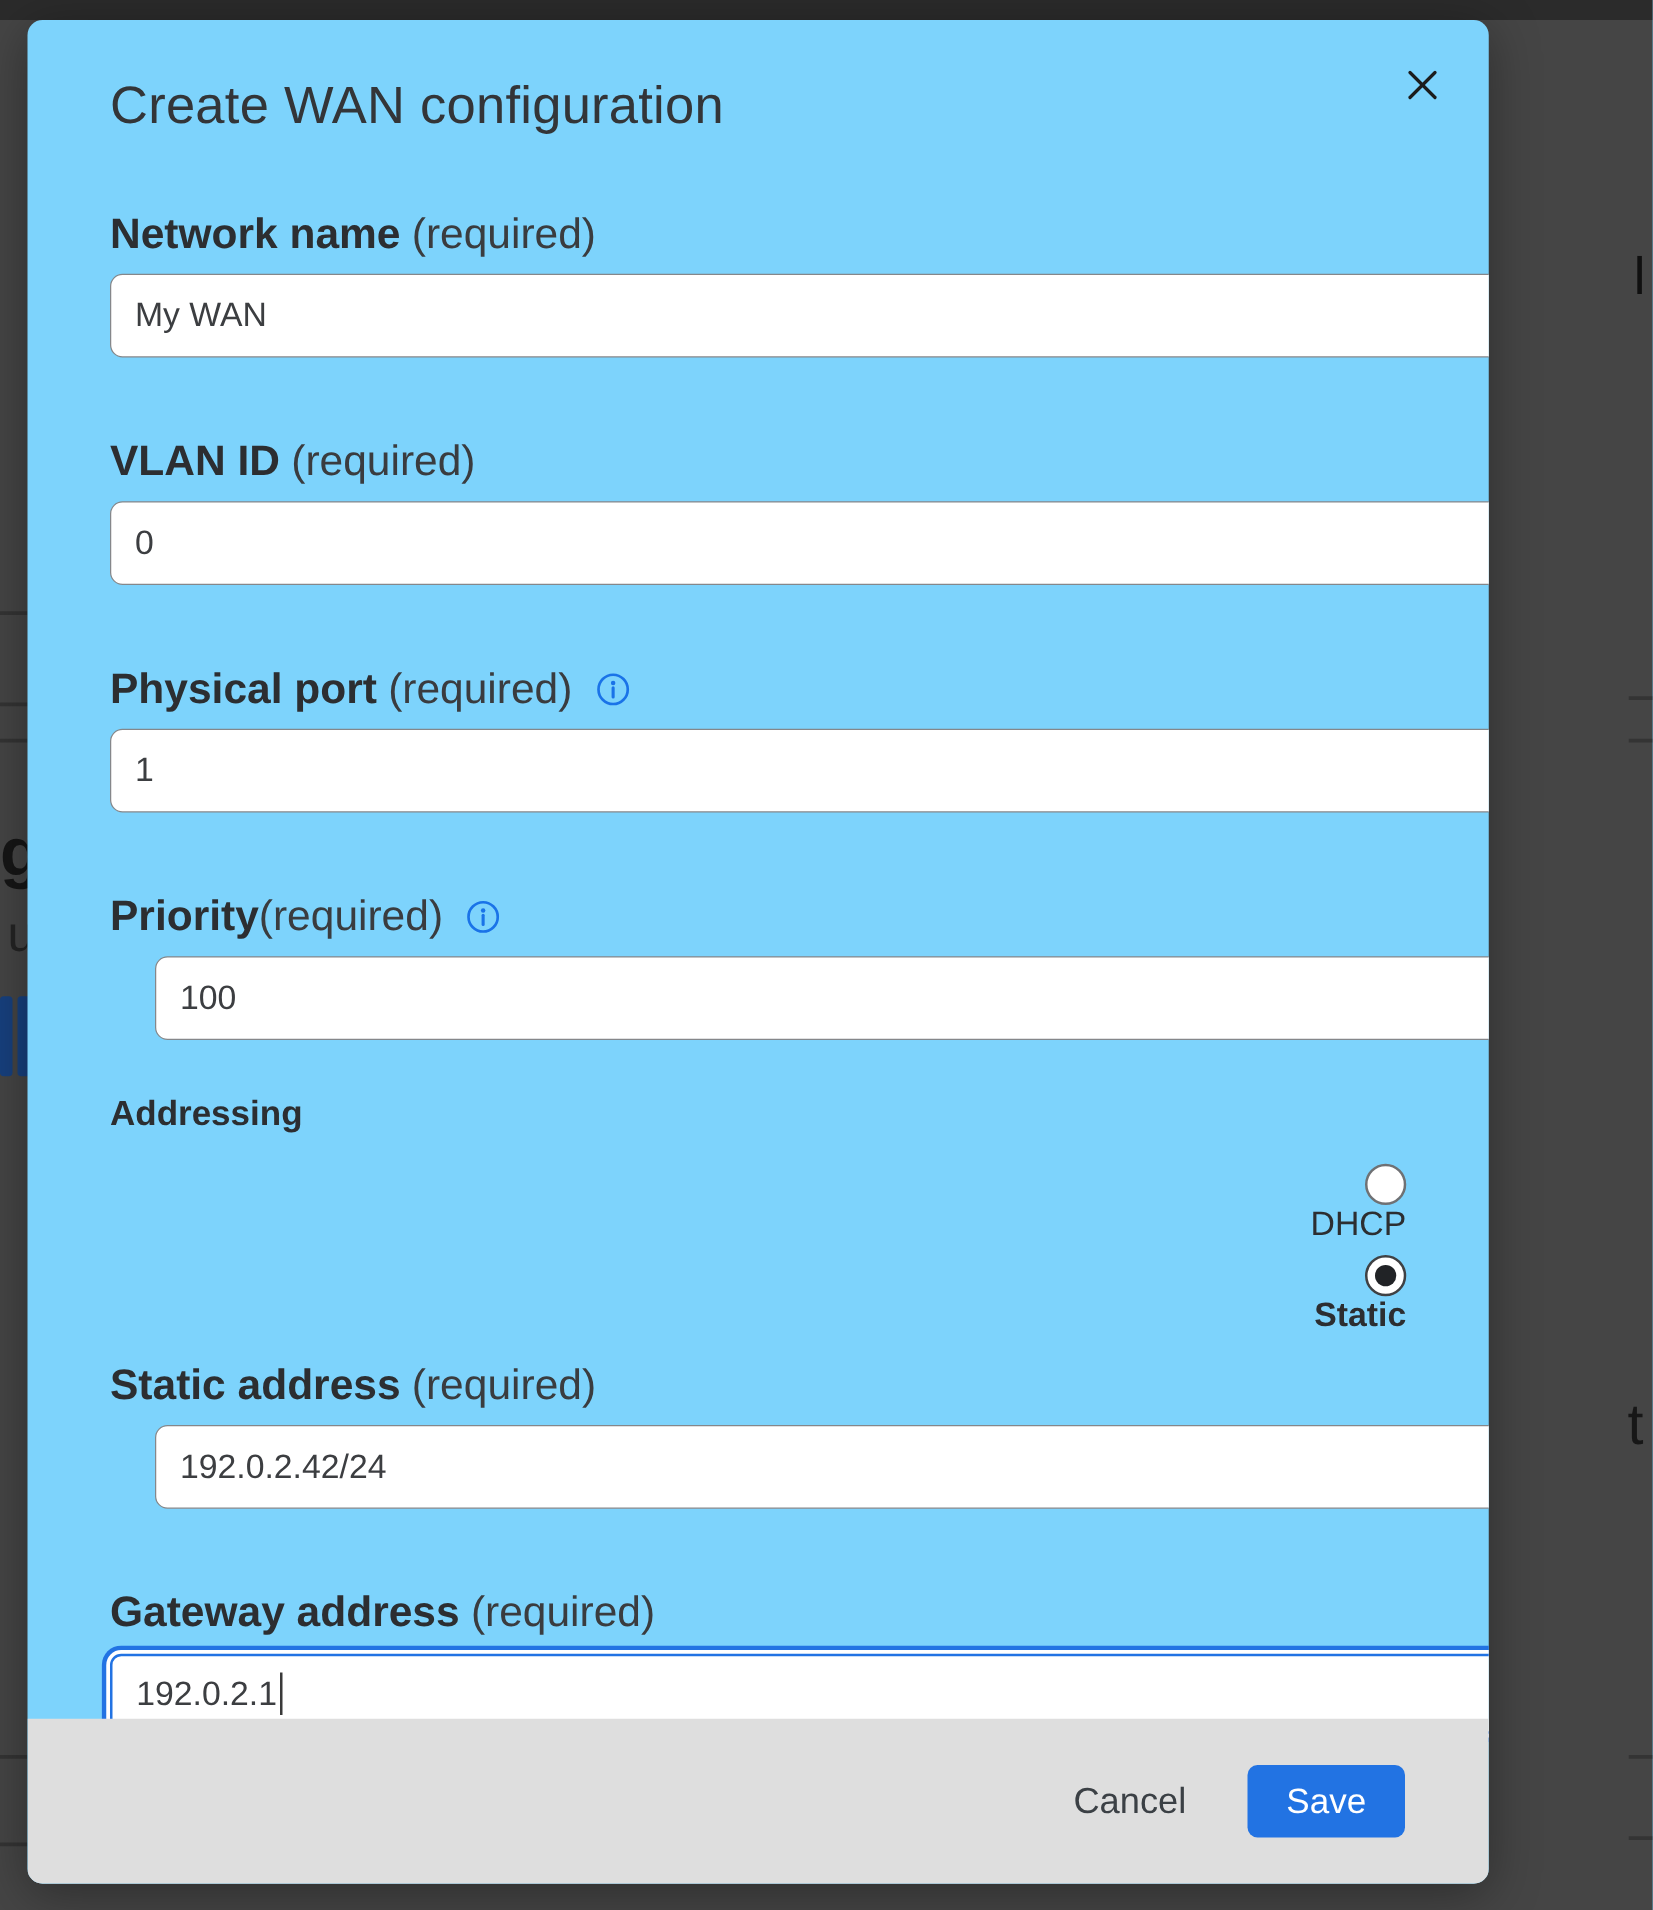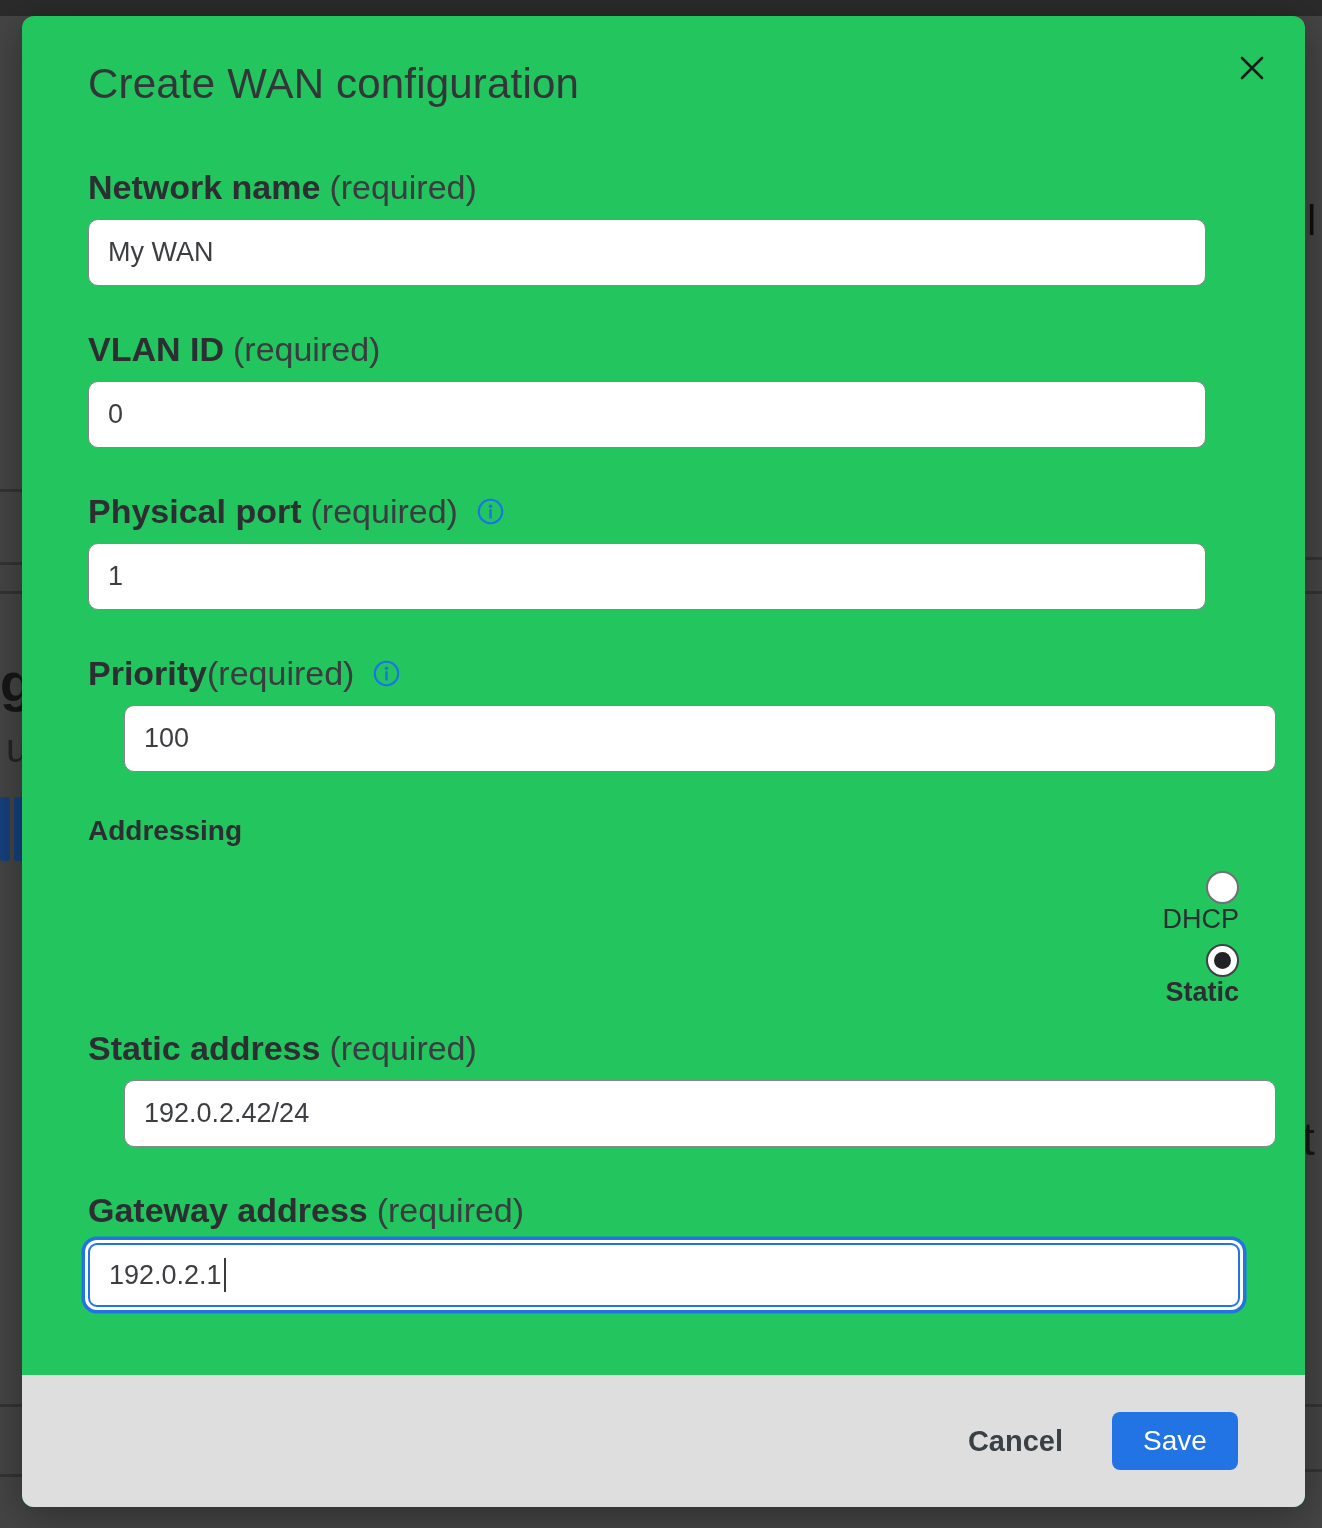--- a/index.html
+++ b/index.html
@@ -9,33 +9,33 @@
     background:#454545;
   }
   
   .backdrop{position:absolute;inset:0;background:#454545;z-index:0;}
   .bd-topbar{position:absolute;top:0;left:0;right:0;height:16px;background:#2b2b2b;}
   .bd-line{position:absolute;height:3px;background:#343434;}
   .bd-frag{position:absolute;font-weight:700;color:#161616;line-height:1;}
   .bd-blue{position:absolute;background:#17407e;border-radius:3px;}
   
   .modal{
-    position:absolute;left:22px;top:16px;width:1283px;height:1491px;
-    background:#22c55e;border-radius:12px;overflow:hidden;z-index:1;
+    position:absolute;left:22px;top:16px;width:1169px;height:1491px;
+    background:#7dd3fc;border-radius:12px;overflow:hidden;z-index:1;
     box-shadow:0 8px 40px rgba(0,0,0,0.35);
   }
   .modal-body{padding:0 66px;}
   .dlg-title{margin:44px 0 0;font-size:42px;font-weight:400;color:#333538;letter-spacing:0.2px;}
   .close-btn{
     position:absolute;top:30px;right:31px;width:44px;height:44px;border:none;background:none;
     padding:3px;cursor:pointer;display:flex;align-items:center;justify-content:center;
   }
   .field-label{font-size:34px;font-weight:700;color:#2c2e31;display:flex;align-items:center;}
   .mt-first{margin-top:60px;}
-  .mt-sec{margin-top:44px;}
+  .mt-sec{margin-top:64px;}
   .req{font-weight:400;margin-left:9px;color:#3a3c3f;}
   .req-tight{margin-left:0;}
   .info-icon{margin-left:19px;display:inline-flex;}
   .text-input{
     display:block;box-sizing:border-box;margin-top:12px;height:67px;width:1118px;
     border:1.5px solid #85878a;border-radius:10px;background:#fff;
     font-family:inherit;font-size:27px;color:#3c3e41;padding:17px 19px;outline:none;
   }
   .text-input.wide{width:1152px;margin-left:36px;}
   .addr-heading{margin-top:43px;font-size:28px;font-weight:700;color:#2c2e31;}
@@ -55,21 +55,21 @@
     box-shadow:0 0 0 3px #ffffff,0 0 0 6.5px #2273e3;
     display:flex;align-items:center;padding:12px 19px;font-size:27px;color:#3c3e41;
   }
   .caret{display:inline-block;width:2.5px;height:34px;background:#3a3a3a;margin-left:2px;}
   .dlg-footer{
     position:absolute;left:0;right:0;bottom:0;height:132px;background:#dedede;
     display:flex;align-items:center;justify-content:flex-end;padding-right:67px;box-sizing:border-box;
   }
   .cancel-btn{
     border:none;background:none;font-family:inherit;font-size:29px;color:#3b4045;
-    padding:10px 18px;cursor:pointer;margin-right:31px;font-weight:bold;
+    padding:10px 18px;cursor:pointer;margin-right:31px;
   }
   .save-btn{
     width:126px;height:58px;border:none;border-radius:8px;background:#2273e3;color:#ffffff;
     font-family:inherit;font-size:28px;cursor:pointer;
   }
 </style>
 </head>
 <body>
 
 <div class="backdrop">

